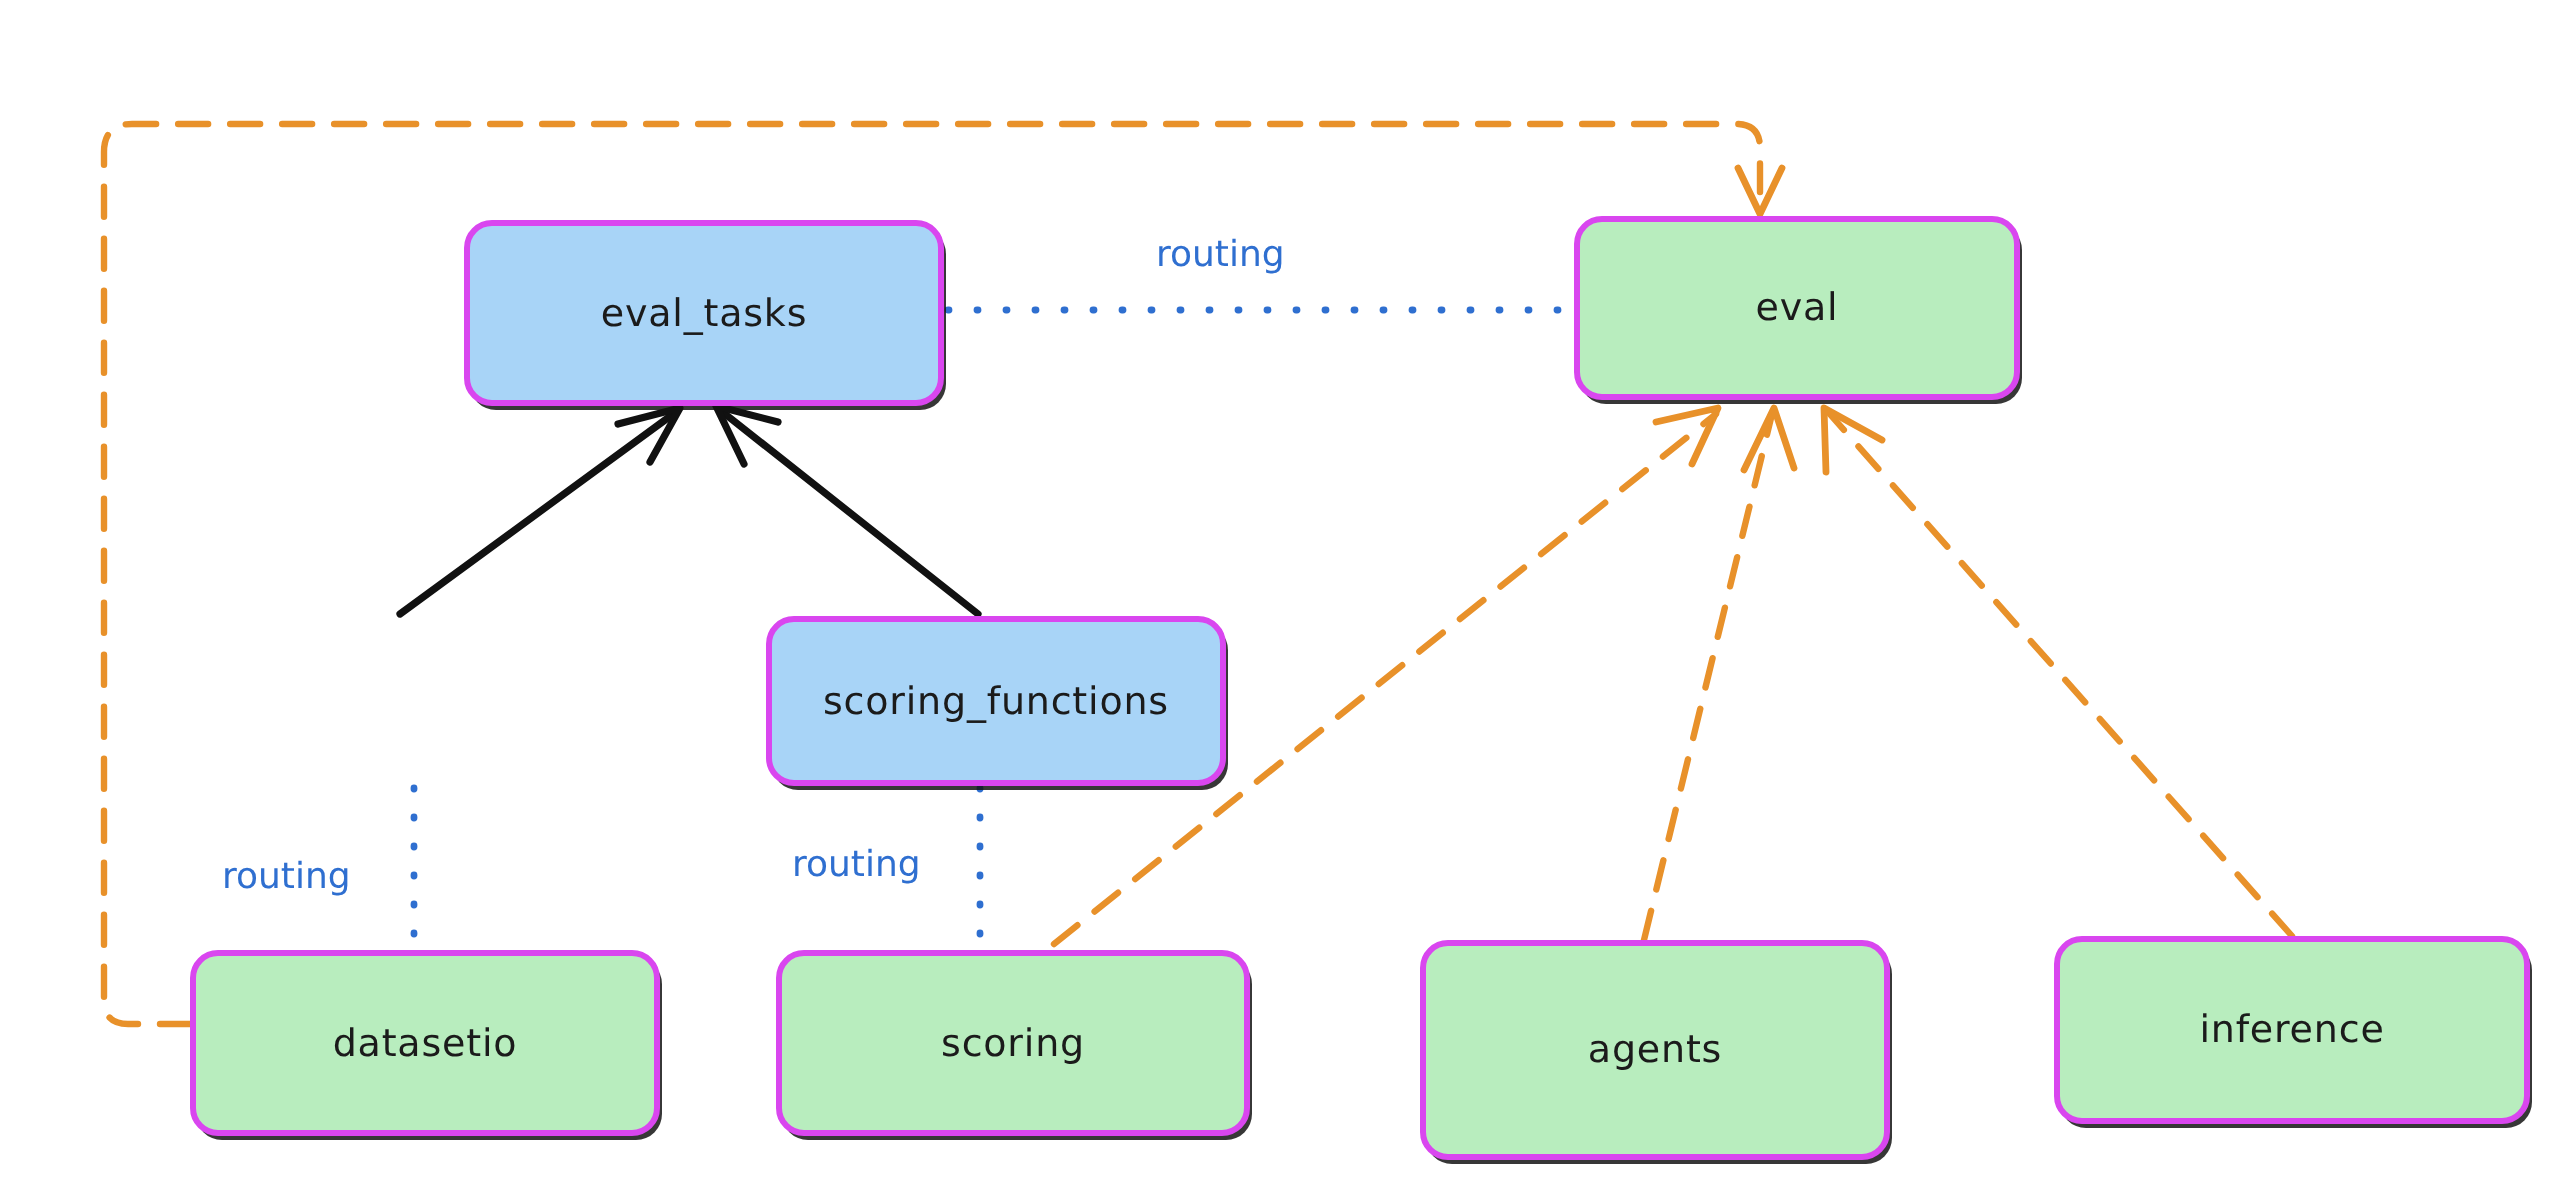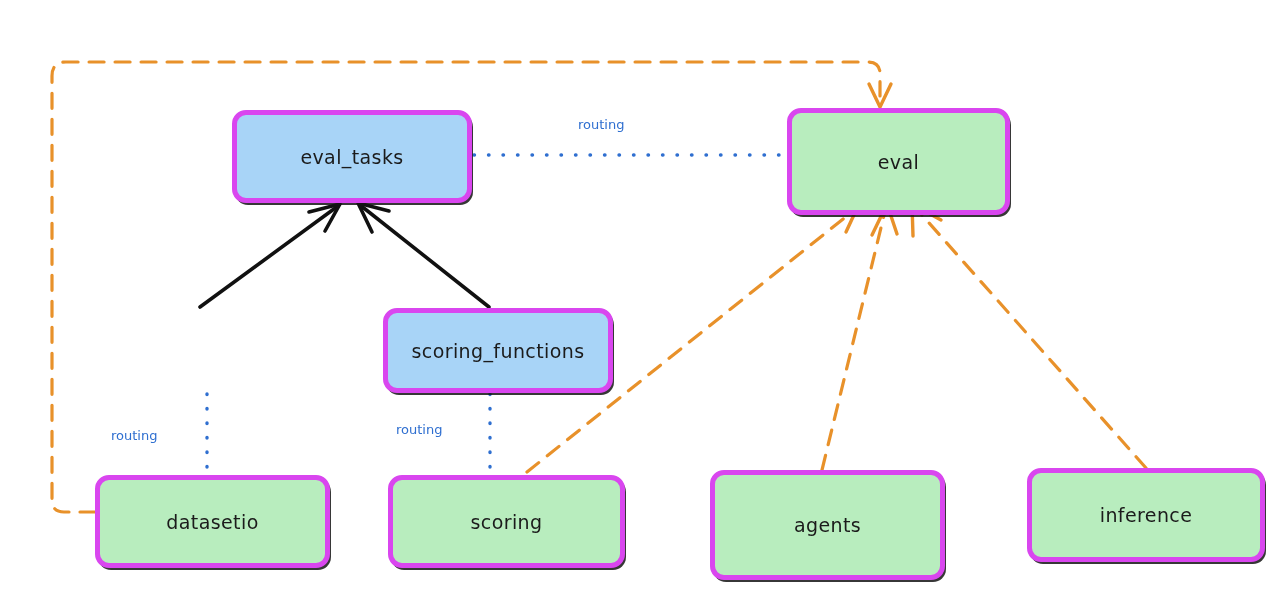--- a/index.html
+++ b/index.html
@@ -20,21 +20,21 @@
   #edge-layer {
     position: absolute;
     left: 0;
     top: 0;
     width: 1280px;
     height: 596px;
   }
   .node {
     position: absolute;
     box-sizing: border-box;
-    border: 5px solid #d946ef;
+    border: 3px solid #d946ef;
     border-radius: 14px;
     display: flex;
     align-items: center;
     justify-content: center;
     font-family: "DejaVu Sans", sans-serif;
     font-size: 19px;
     color: #1b1b1b;
     letter-spacing: 0.4px;
     box-shadow: 2px 3px 0 -1px rgba(20,20,20,0.85);
   }
@@ -44,21 +44,21 @@
   .node.green {
     background: #b8edbe;
   }
   .node-label {
     pointer-events: none;
     white-space: nowrap;
   }
   .edge-label {
     position: absolute;
     font-family: "DejaVu Sans", sans-serif;
-    font-size: 13px;
+    font-size: 18px;
     color: #2f6fd0;
     white-space: nowrap;
   }
 </style>
 </head>
 <body>
 
 <div id="canvas">
 
   <svg id="edge-layer" viewBox="0 0 1280 596">
@@ -85,21 +85,21 @@
 
     <line x1="207" y1="394" x2="207" y2="474" stroke="#2f6fd0" stroke-width="3.4" stroke-linecap="round" stroke-dasharray="0.5 14"></line>
 
     <line x1="490" y1="394" x2="490" y2="474" stroke="#2f6fd0" stroke-width="3.4" stroke-linecap="round" stroke-dasharray="0.5 14"></line>
   </svg>
 
   <div class="node blue" style="left:232px; top:110px; width:240px; height:93px;">
     <span class="node-label">eval_tasks</span>
   </div>
 
-  <div class="node green" style="left:787px; top:108px; width:223px; height:107px;">
+  <div class="node green" style="left:787px; top:108px; width:223px; height:92px;">
     <span class="node-label">eval</span>
   </div>
 
 
   <div class="node green" style="left:95px; top:475px; width:235px; height:93px;">
     <span class="node-label">datasetio</span>
   </div>
 
   <div class="node blue" style="left:383px; top:308px; width:230px; height:85px;">
     <span class="node-label">scoring_functions</span>

